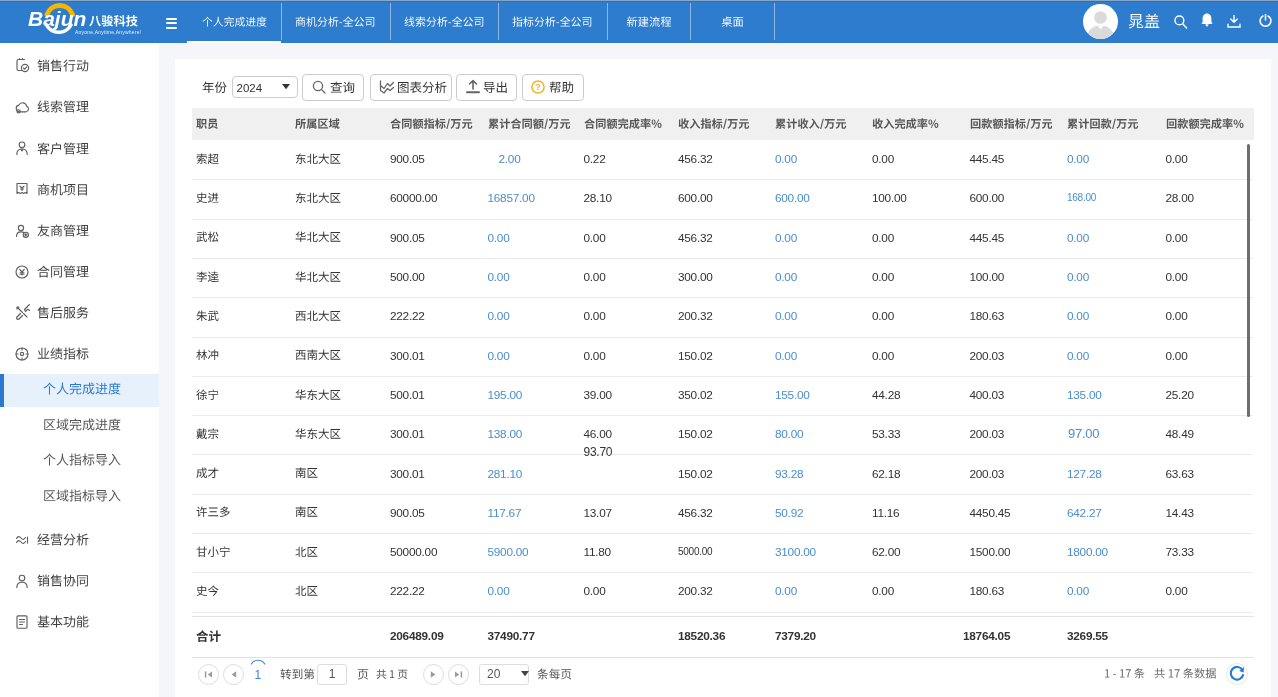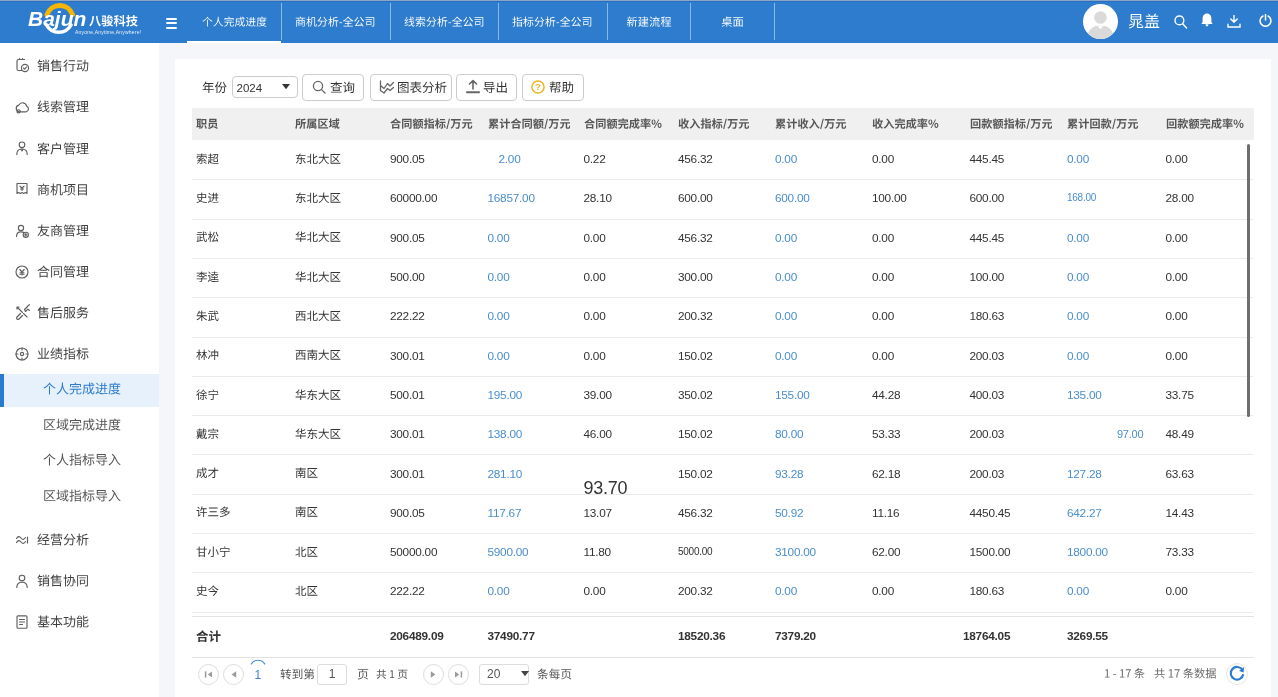--- a/index.html
+++ b/index.html
@@ -662,53 +662,53 @@
     <use href="#gr533a" x="3000"></use>
   </svg>
 <div class="n" style="left:390.0px;top:384.90px;font-size:11.8px;color:#333;letter-spacing:-0.25px;">500.01</div>
 <div class="n" style="left:487.5px;top:384.90px;font-size:11.8px;color:#4a8ecd;letter-spacing:-0.25px;">195.00</div>
 <div class="n" style="left:583.5px;top:384.90px;font-size:11.8px;color:#333;letter-spacing:-0.25px;">39.00</div>
 <div class="n" style="left:678.0px;top:384.90px;font-size:11.8px;color:#333;letter-spacing:-0.25px;">350.02</div>
 <div class="n" style="left:775.0px;top:384.90px;font-size:11.8px;color:#4a8ecd;letter-spacing:-0.25px;">155.00</div>
 <div class="n" style="left:872.0px;top:384.90px;font-size:11.8px;color:#333;letter-spacing:-0.25px;">44.28</div>
 <div class="n" style="left:969.5px;top:384.90px;font-size:11.8px;color:#333;letter-spacing:-0.25px;">400.03</div>
 <div class="n" style="left:1067.0px;top:384.90px;font-size:11.8px;color:#4a8ecd;letter-spacing:-0.25px;text-align:center;">135.00</div>
-<div class="n" style="left:1165.5px;top:384.90px;font-size:11.8px;color:#333;letter-spacing:-0.25px;">33.75</div>
+<div class="n" style="left:1165.5px;top:384.90px;font-size:11.8px;color:#333;letter-spacing:-0.25px;">25.20</div>
 <div style="position:absolute;left:192px;top:415.1px;width:1061px;height:1px;background:#ebebeb"></div>
 <svg class="z" style="left:195.5px;top:427.85px" width="23.0" height="11.5" viewBox="0 -880 2000 1000" fill="#333">
     <use href="#gr6234" x="0"></use>
     <use href="#gr5b97" x="1000"></use>
   </svg>
 <svg class="z" style="left:295.0px;top:427.85px" width="46.0" height="11.5" viewBox="0 -880 4000 1000" fill="#333">
     <use href="#gr534e" x="0"></use>
     <use href="#gr4e1c" x="1000"></use>
     <use href="#gr5927" x="2000"></use>
     <use href="#gr533a" x="3000"></use>
   </svg>
 <div class="n" style="left:390.0px;top:424.20px;font-size:11.8px;color:#333;letter-spacing:-0.25px;">300.01</div>
 <div class="n" style="left:487.5px;top:424.20px;font-size:11.8px;color:#4a8ecd;letter-spacing:-0.25px;">138.00</div>
 <div class="n" style="left:583.5px;top:424.20px;font-size:11.8px;color:#333;letter-spacing:-0.25px;">46.00</div>
 <div class="n" style="left:678.0px;top:424.20px;font-size:11.8px;color:#333;letter-spacing:-0.25px;">150.02</div>
 <div class="n" style="left:775.0px;top:424.20px;font-size:11.8px;color:#4a8ecd;letter-spacing:-0.25px;">80.00</div>
 <div class="n" style="left:872.0px;top:424.20px;font-size:11.8px;color:#333;letter-spacing:-0.25px;">53.33</div>
 <div class="n" style="left:969.5px;top:424.20px;font-size:11.8px;color:#333;letter-spacing:-0.25px;">200.03</div>
-<div class="n" style="left:1117px;top:424.20px;font-size:11px;color:#4a8ecd;letter-spacing:-0.25px;">97.00</div>
+<div class="n" style="left:1068px;top:424.20px;font-size:13px;color:#4a8ecd;letter-spacing:-0.25px;">97.00</div>
 <div class="n" style="left:1165.5px;top:424.20px;font-size:11.8px;color:#333;letter-spacing:-0.25px;">48.49</div>
 <div style="position:absolute;left:192px;top:454.4px;width:1061px;height:1px;background:#ebebeb"></div>
 <svg class="z" style="left:195.5px;top:467.15px" width="23.0" height="11.5" viewBox="0 -880 2000 1000" fill="#333">
     <use href="#gr6210" x="0"></use>
     <use href="#gr624d" x="1000"></use>
   </svg>
 <svg class="z" style="left:295.0px;top:467.15px" width="23.0" height="11.5" viewBox="0 -880 2000 1000" fill="#333">
     <use href="#gr5357" x="0"></use>
     <use href="#gr533a" x="1000"></use>
   </svg>
 <div class="n" style="left:390.0px;top:463.50px;font-size:11.8px;color:#333;letter-spacing:-0.25px;">300.01</div>
 <div class="n" style="left:487.5px;top:463.50px;font-size:11.8px;color:#4a8ecd;letter-spacing:-0.25px;">281.10</div>
-<div class="n" style="left:583.5px;top:478px;font-size:18px;color:#333;letter-spacing:-0.25px;">93.70</div>
+<div class="n" style="left:583.5px;top:442px;font-size:12px;color:#333;letter-spacing:-0.25px;">93.70</div>
 <div class="n" style="left:678.0px;top:463.50px;font-size:11.8px;color:#333;letter-spacing:-0.25px;">150.02</div>
 <div class="n" style="left:775.0px;top:463.50px;font-size:11.8px;color:#4a8ecd;letter-spacing:-0.25px;">93.28</div>
 <div class="n" style="left:872.0px;top:463.50px;font-size:11.8px;color:#333;letter-spacing:-0.25px;">62.18</div>
 <div class="n" style="left:969.5px;top:463.50px;font-size:11.8px;color:#333;letter-spacing:-0.25px;">200.03</div>
 <div class="n" style="left:1067.0px;top:463.50px;font-size:11.8px;color:#4a8ecd;letter-spacing:-0.25px;">127.28</div>
 <div class="n" style="left:1165.5px;top:463.50px;font-size:11.8px;color:#333;letter-spacing:-0.25px;">63.63</div>
 <div style="position:absolute;left:192px;top:493.7px;width:1061px;height:1px;background:#ebebeb"></div>
 <svg class="z" style="left:195.5px;top:506.45px" width="34.5" height="11.5" viewBox="0 -880 3000 1000" fill="#333">
     <use href="#gr8bb8" x="0"></use>
     <use href="#gr4e09" x="1000"></use>

